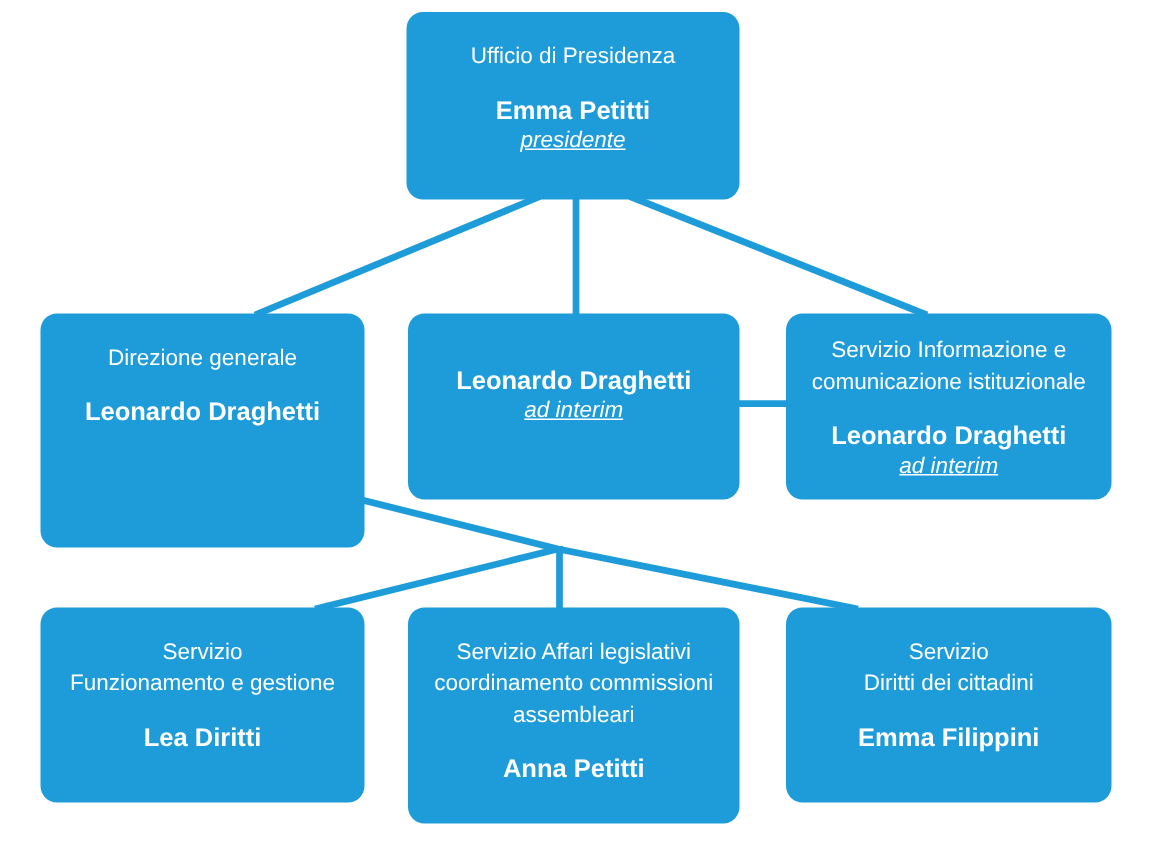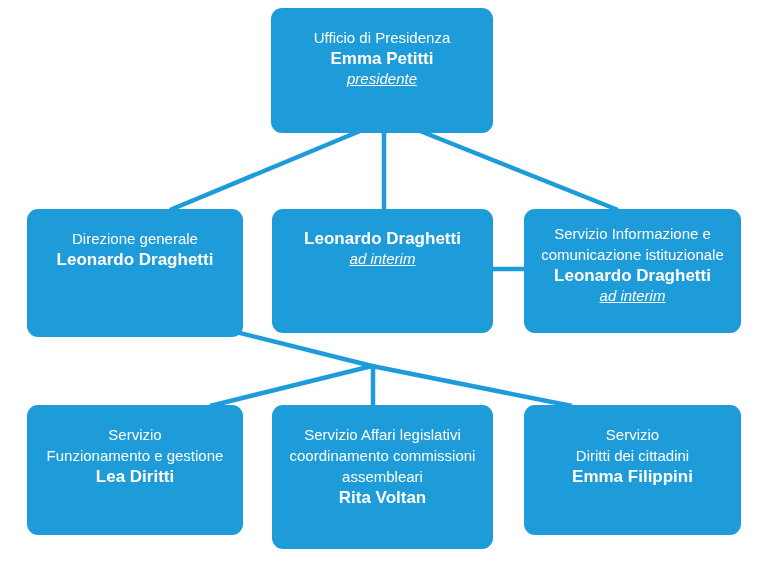--- a/index.html
+++ b/index.html
@@ -29,37 +29,37 @@
     padding:19px 8px 0 8px;
   }
   .org-node .title{
     display:block;
     font-size:15px;
     line-height:21px;
     white-space:pre-line;
   }
   .org-node .name{
     display:block;
-    margin-top:1px;
+    margin-top:16px;
     font-size:17px;
     font-weight:bold;
     line-height:20px;
   }
   .org-node .role{
     display:block;
     font-size:15px;
     font-style:italic;
     line-height:19px;
     text-decoration:underline;
   }
   .org-node .role:empty{display:none;}
 
   
   .n0{left:271px;top:8px;  width:222px;height:125px;}
-  .n1{left:27px; top:209px;width:216px;height:128px;}
+  .n1{left:27px; top:209px;width:216px;height:156px;}
   .n2{left:272px;top:209px;width:221px;height:124px;}
   .n3{left:524px;top:209px;width:217px;height:124px;padding-top:14px;}
   .n4{left:27px; top:405px;width:216px;height:130px;}
   .n5{left:272px;top:405px;width:221px;height:144px;}
   .n6{left:524px;top:405px;width:217px;height:130px;}
 </style>
 </head>
 <body>
 
 <div class="canvas">
@@ -106,21 +106,21 @@
     <span class="title">Servizio
 Funzionamento e gestione</span>
     <span class="name">Lea Diritti</span>
 
   </div>
 
   <div class="org-node n5">
     <span class="title">Servizio Affari legislativi
 coordinamento commissioni
 assembleari</span>
-    <span class="name">Rita Voltan</span>
+    <span class="name">Anna Petitti</span>
 
   </div>
 
   <div class="org-node n6">
     <span class="title">Servizio
 Diritti dei cittadini</span>
     <span class="name">Emma Filippini</span>
 
   </div>
 

